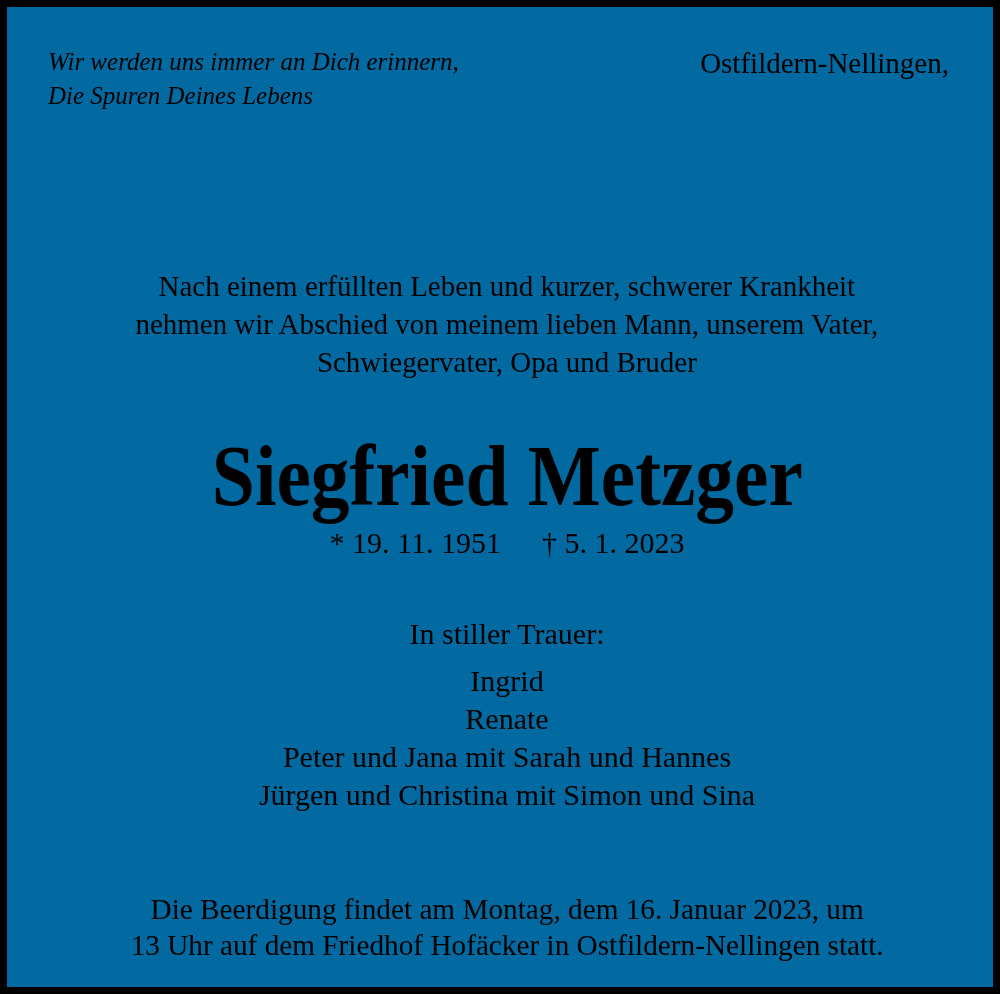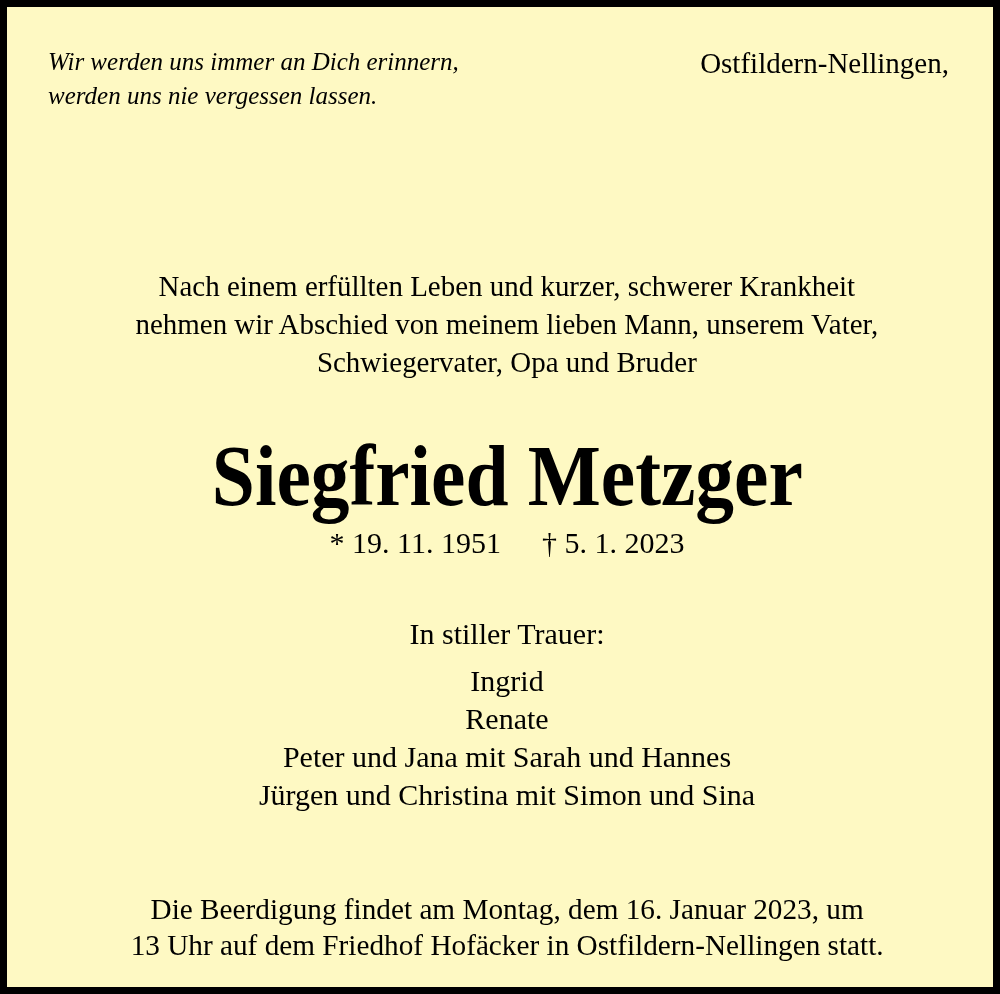--- a/index.html
+++ b/index.html
@@ -17,21 +17,21 @@
   }
   .frame {
     position: absolute;
     left: 0; top: 0;
     width: 1000px; height: 994px;
     box-sizing: border-box;
     border-top: 7px solid #000;
     border-left: 7px solid #000;
     border-right: 7px solid #000;
     border-bottom: 7px solid #000;
-    background: #fef9c3;
+    background: #0369a1;
   }
   .abs { position: absolute; white-space: nowrap; }
 
   
   .poem {
     left: 41px;
     top: 38px;
     font-style: italic;
     font-size: 25px;
     line-height: 34px;
@@ -108,21 +108,21 @@
     transform-origin: center;
   }
 </style>
 </head>
 <body>
 
 <div class="frame">
 
   <div class="abs poem">
     <span class="line">Wir werden uns immer an Dich erinnern,</span>
-    <span class="line">werden uns nie vergessen lassen.</span>
+    <span class="line">Die Spuren Deines Lebens</span>
   </div>
 
   <div class="abs placedate">
     <span class="line">Ostfildern-Nellingen,</span>
   </div>
 
   <div class="abs center-block intro">
     <span class="inner">
       <span class="line">Nach einem erfüllten Leben und kurzer, schwerer Krankheit</span>
       <span class="line">nehmen wir Abschied von meinem lieben Mann, unserem Vater,</span>

